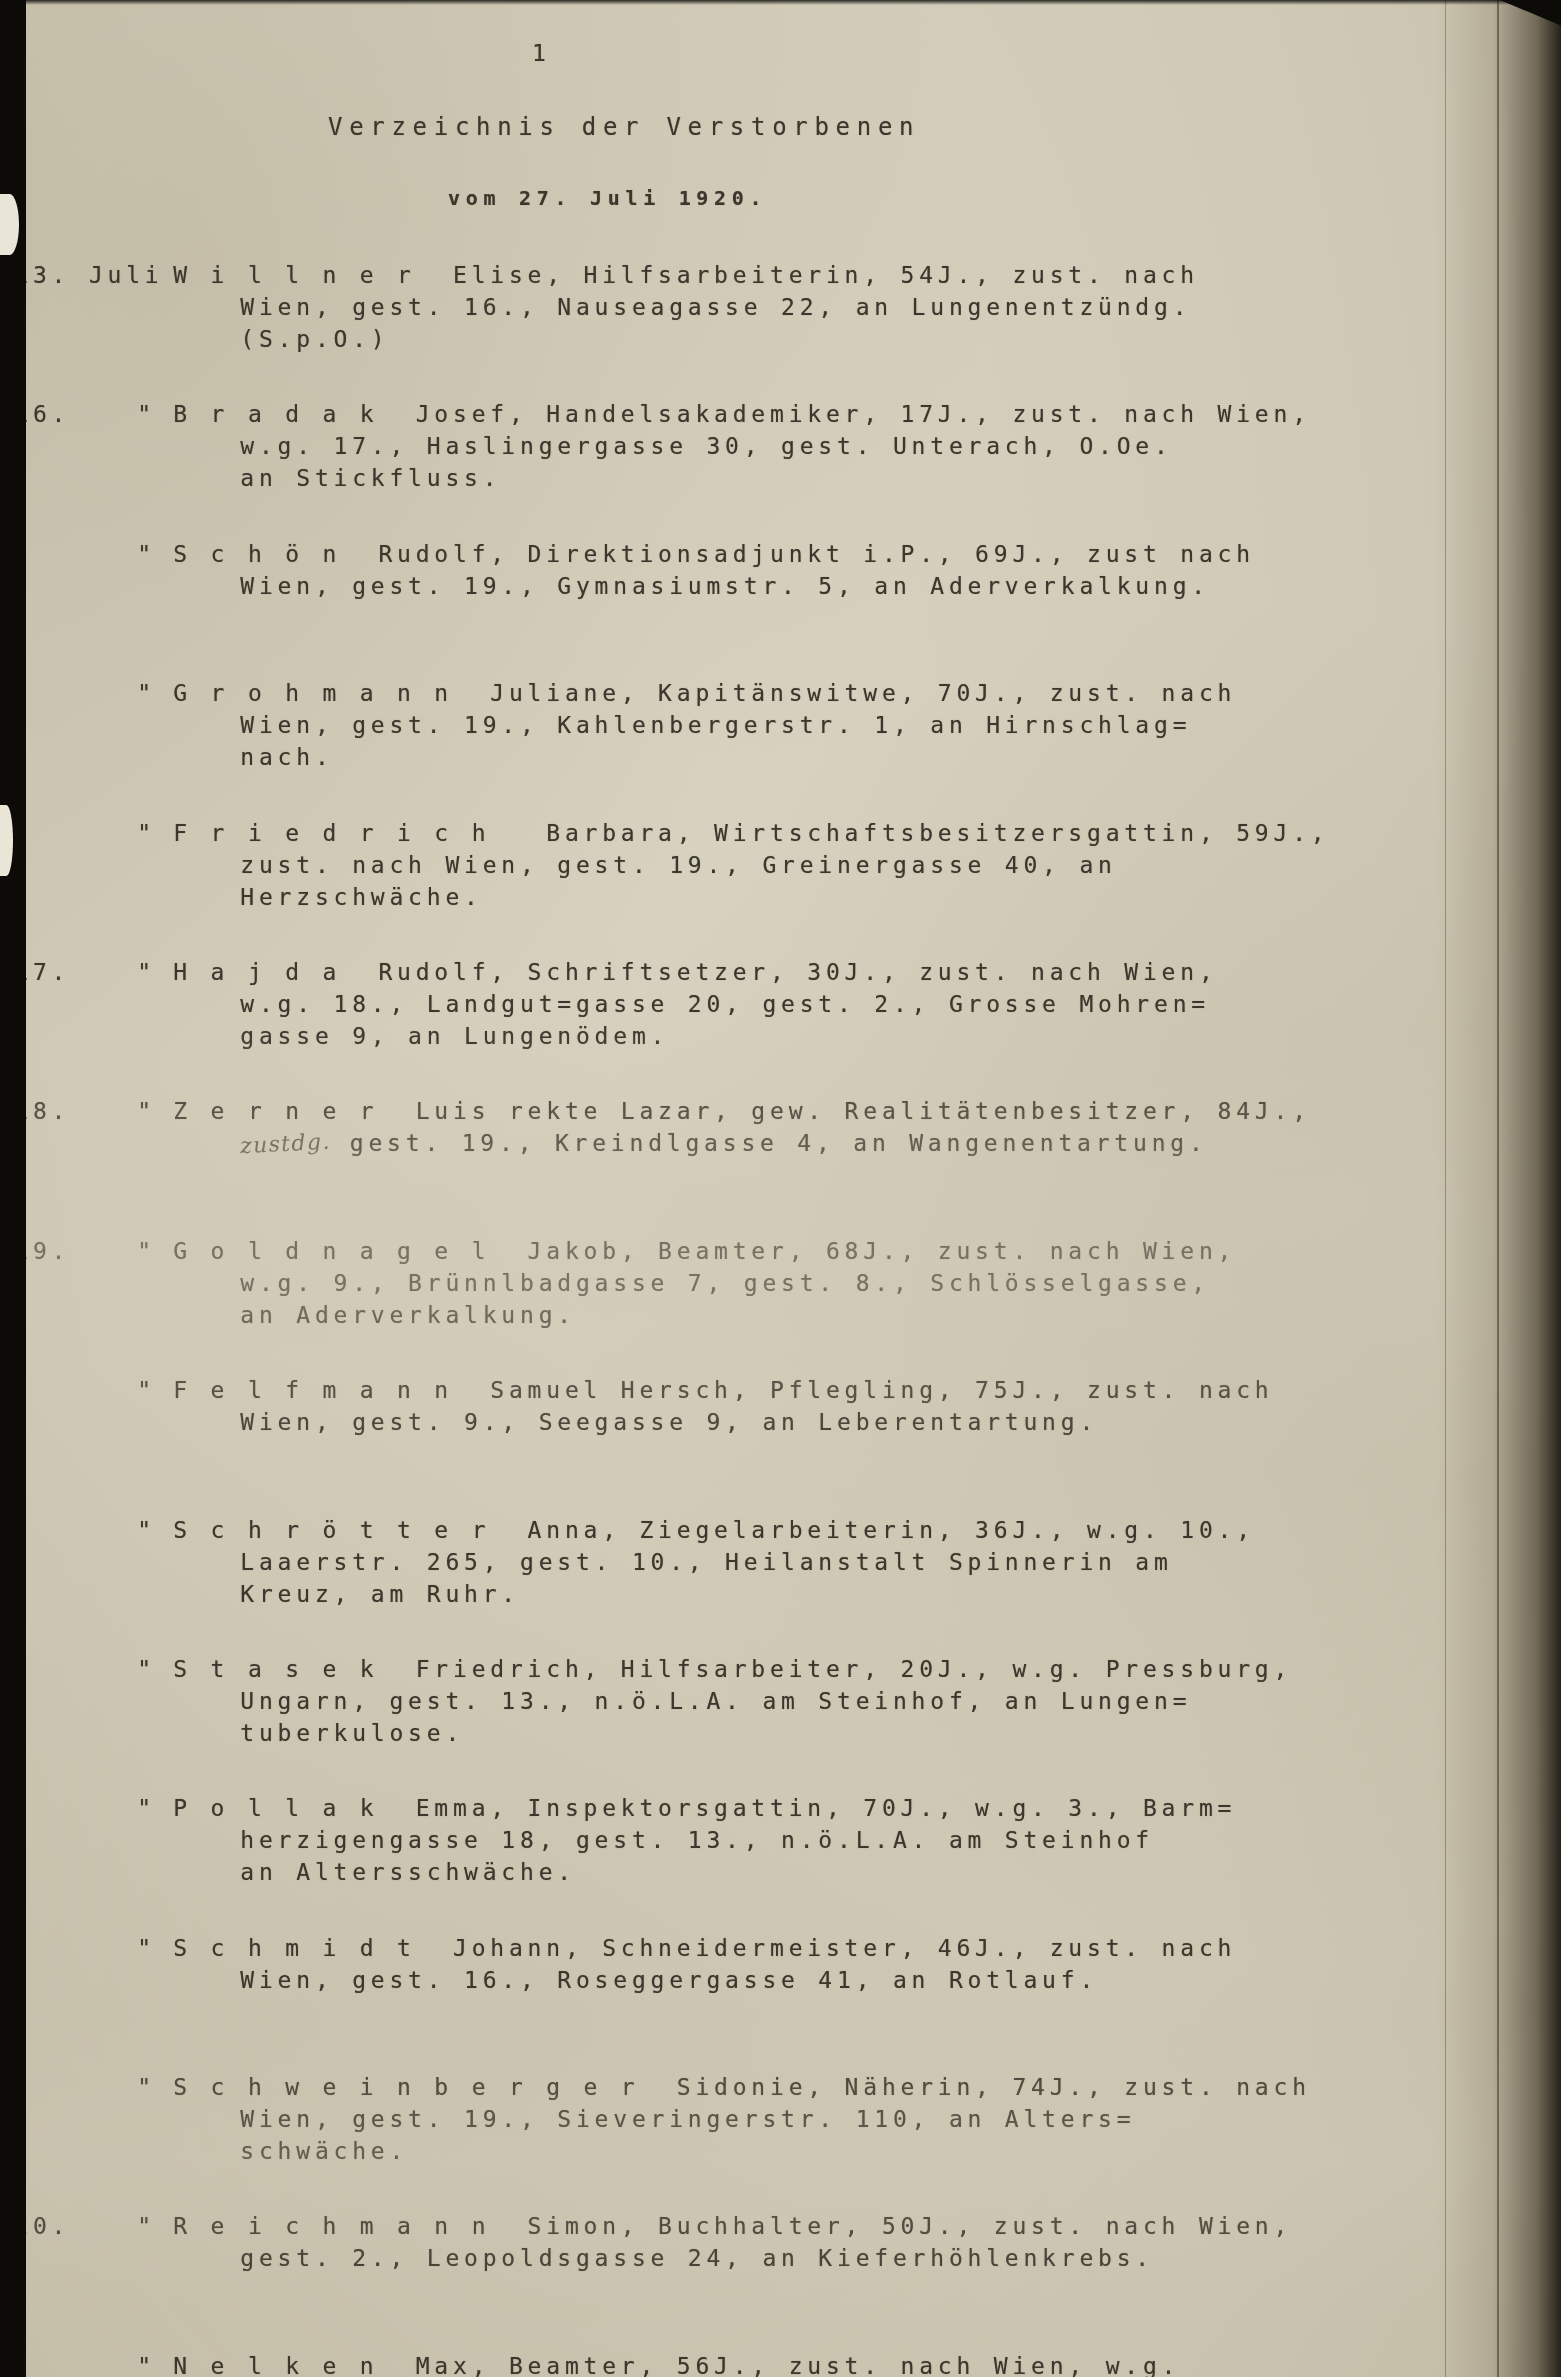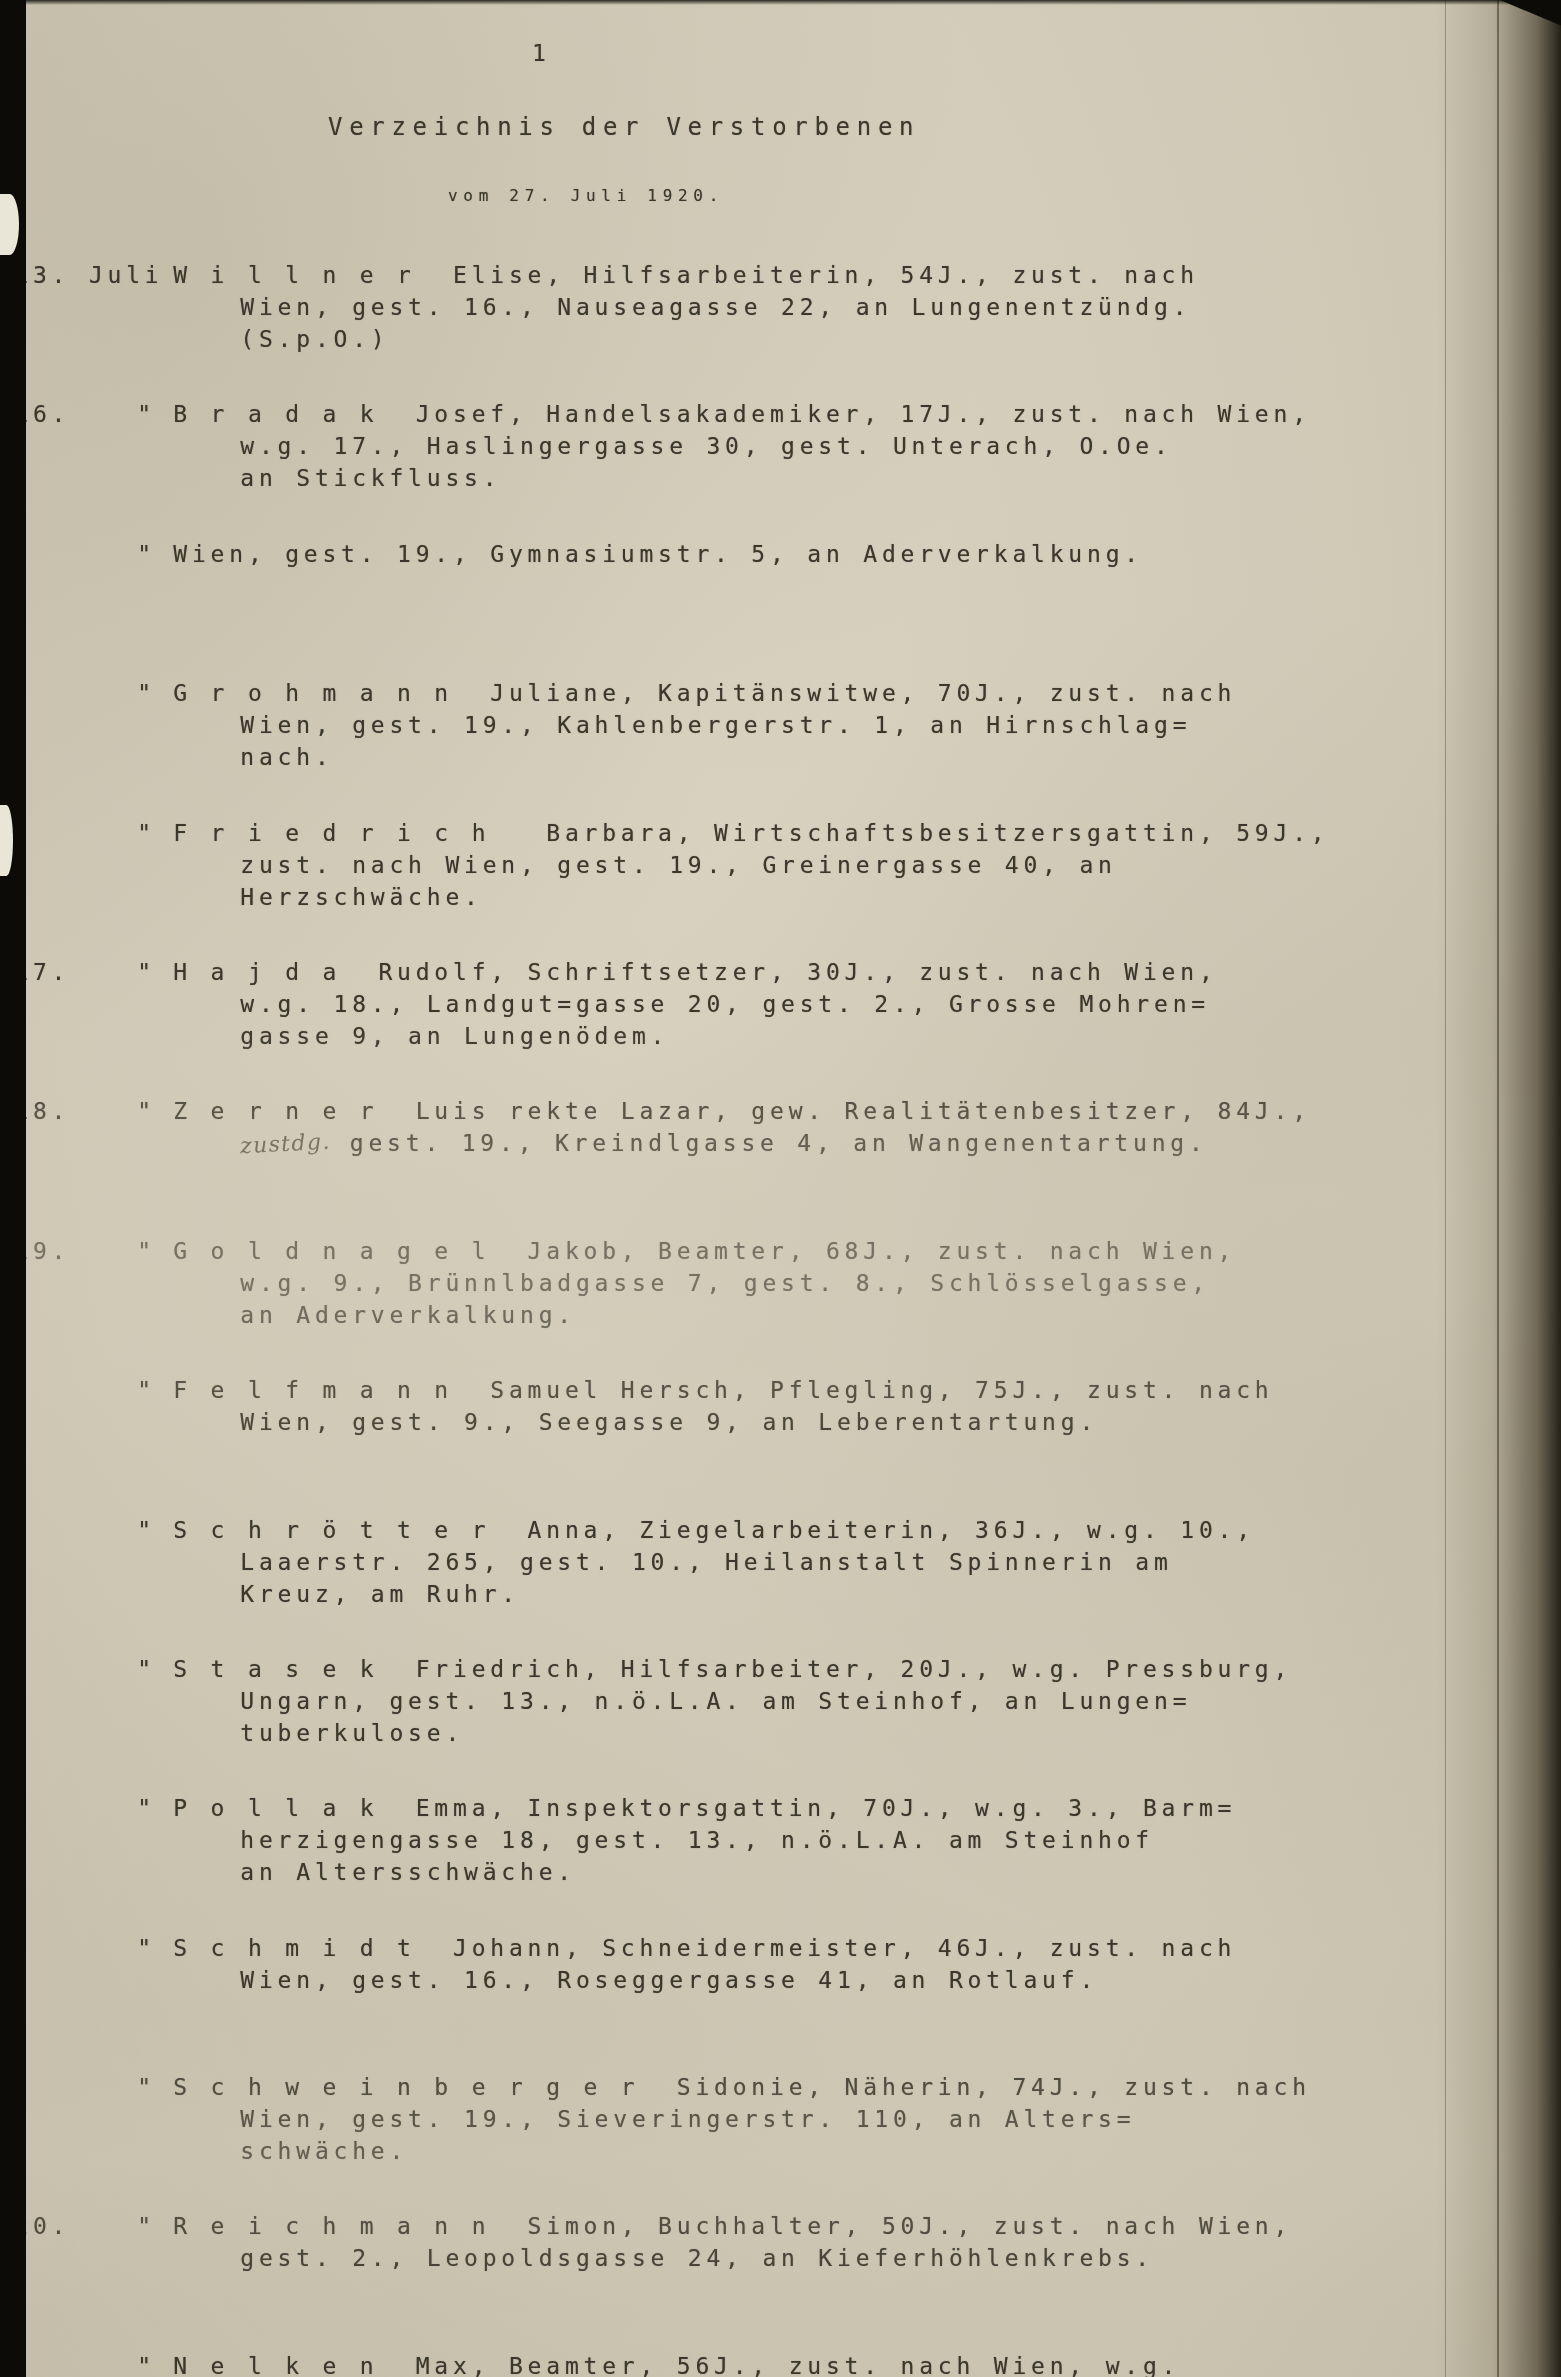--- a/index.html
+++ b/index.html
@@ -38,21 +38,21 @@
     background:linear-gradient(to bottom, rgba(207,201,182,0) 0%, rgba(207,201,182,0.40) 40%, rgba(207,201,182,0.40) 60%, rgba(207,201,182,0) 100%);
   }
   .fade-low {
     position:absolute; left:0; top:2011px; width:100%; height:295px; z-index:3; pointer-events:none;
     background:linear-gradient(to bottom, rgba(207,201,182,0) 0%, rgba(207,201,182,0.28) 50%, rgba(207,201,182,0) 100%);
   }
   
   .ink { text-shadow:0 0 1px rgba(59,55,44,0.45); }
   .page-number { position:absolute; left:532px; top:40px; font-size:23px; letter-spacing:4.8px; z-index:2; }
   .title { position:absolute; left:328px; top:113px; font-size:24px; font-weight:normal; letter-spacing:6.7px; z-index:2; white-space:pre; }
-  .subtitle { position:absolute; left:448px; top:186px; font-size:16px; font-weight:normal; letter-spacing:5.7px; z-index:2; white-space:pre; }
+  .subtitle { position:absolute; left:448px; top:186px; font-size:20px; font-weight:bold; letter-spacing:5.7px; z-index:2; white-space:pre; }
   .entries { position:absolute; left:14.3px; top:259px; width:1426px; z-index:2; }
   .entry { display:flex; margin-bottom:11.4px; }
   .entry-margin { width:159px; flex:none; position:relative; font-size:23px; line-height:32px; letter-spacing:4.8px; white-space:pre; }
   .entry-date { position:absolute; left:0; top:0; }
   .entry-ditto { position:absolute; left:123px; top:0; }
   .entry-body { flex:1; min-width:0; }
   .entry-line { font-size:23px; line-height:32px; letter-spacing:4.8px; white-space:pre; }
   .entry-line + .entry-line { padding-left:67px; }
   .hand {
     font-family:"DejaVu Serif", serif; font-style:italic; font-size:22px;
@@ -93,20 +93,21 @@
           <div class="entry-line"><span>an Stickfluss.</span></div>
         </div>
   </div>
 
   <div class="entry">
     <div class="entry-margin">
       <span class="entry-date ink"></span>
       <span class="entry-ditto ink">"</span>
     </div>
     <div class="entry-body ink">
+          <div class="entry-line"><span>S c h ö n  Rudolf, Direktionsadjunkt i.P., 69J., zust nach</span></div>
           <div class="entry-line"><span>Wien, gest. 19., Gymnasiumstr. 5, an Aderverkalkung.</span></div>
         </div>
   </div>
 
   <div class="entry">
     <div class="entry-margin">
       <span class="entry-date ink"></span>
       <span class="entry-ditto ink">"</span>
     </div>
     <div class="entry-body ink">

